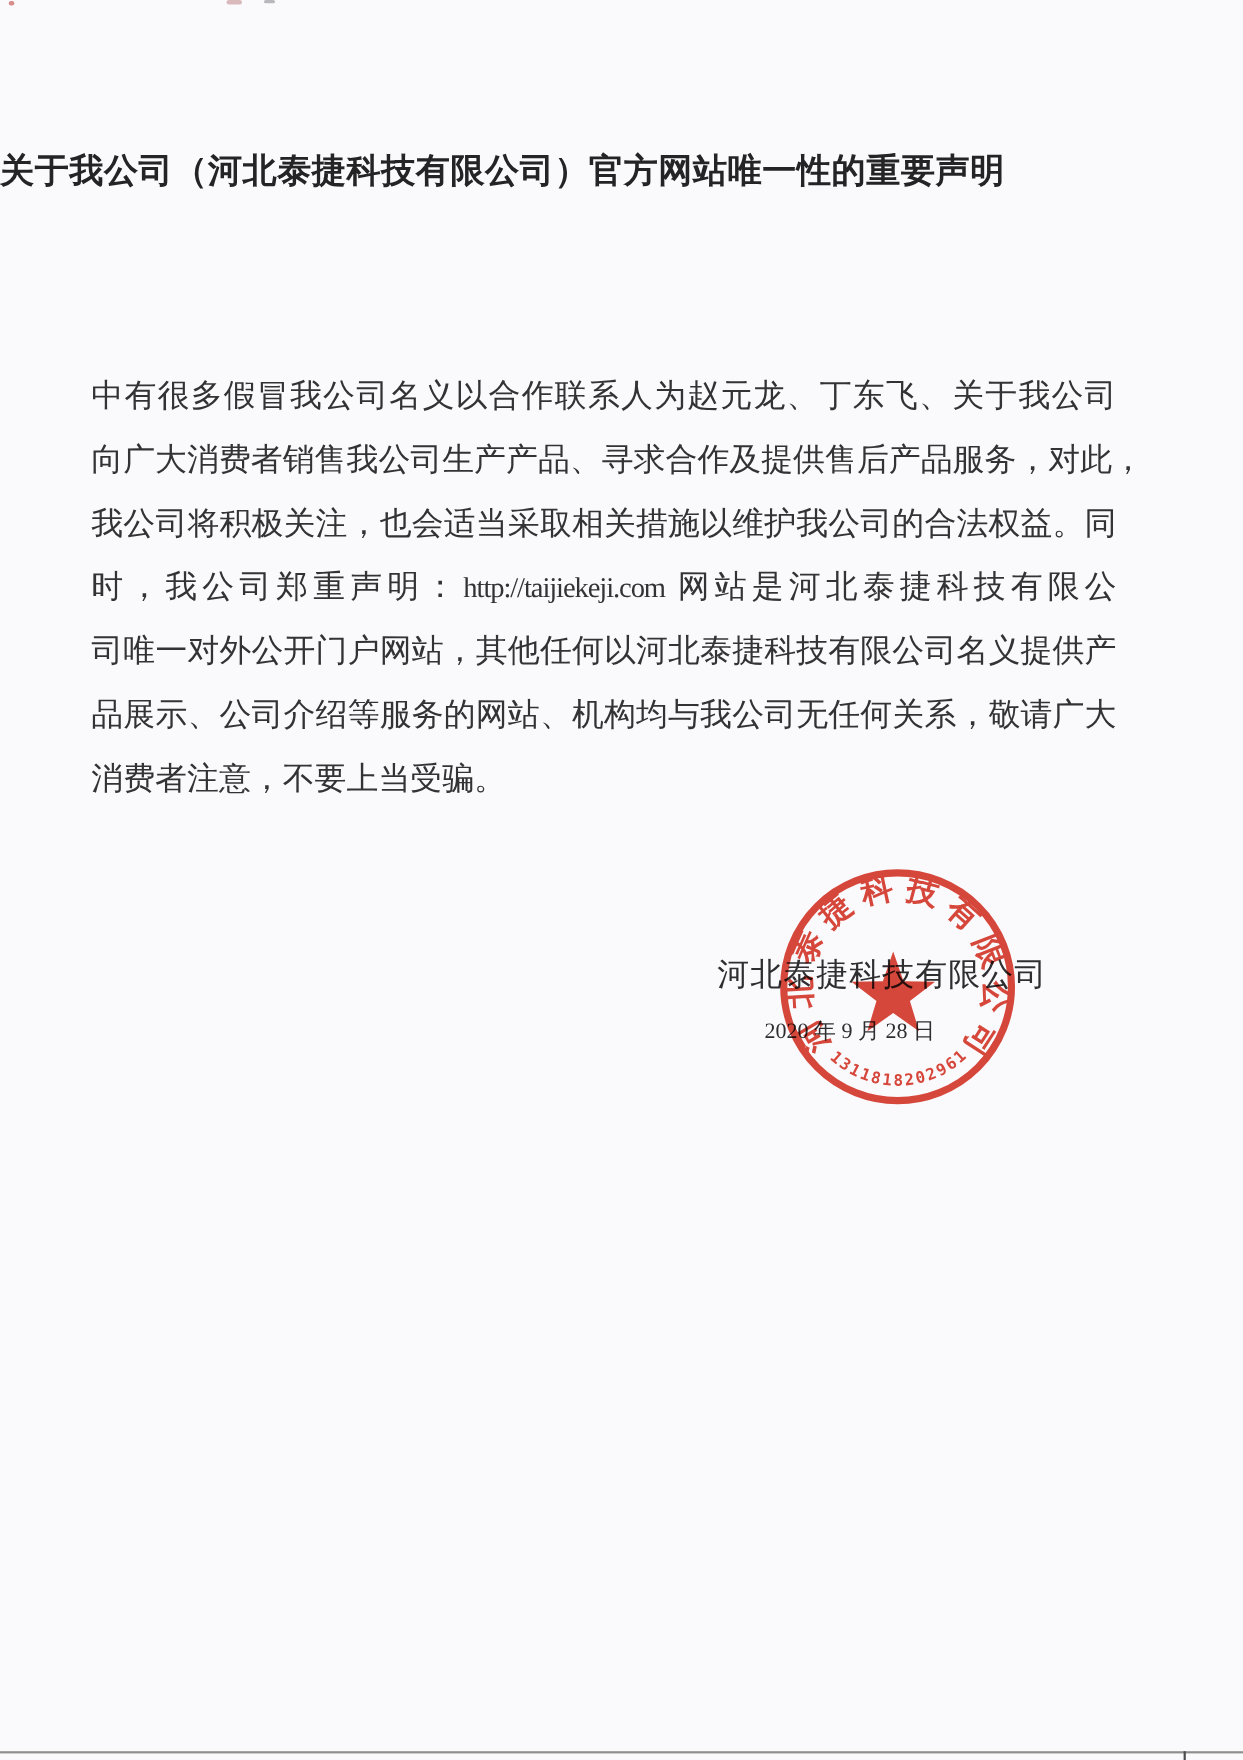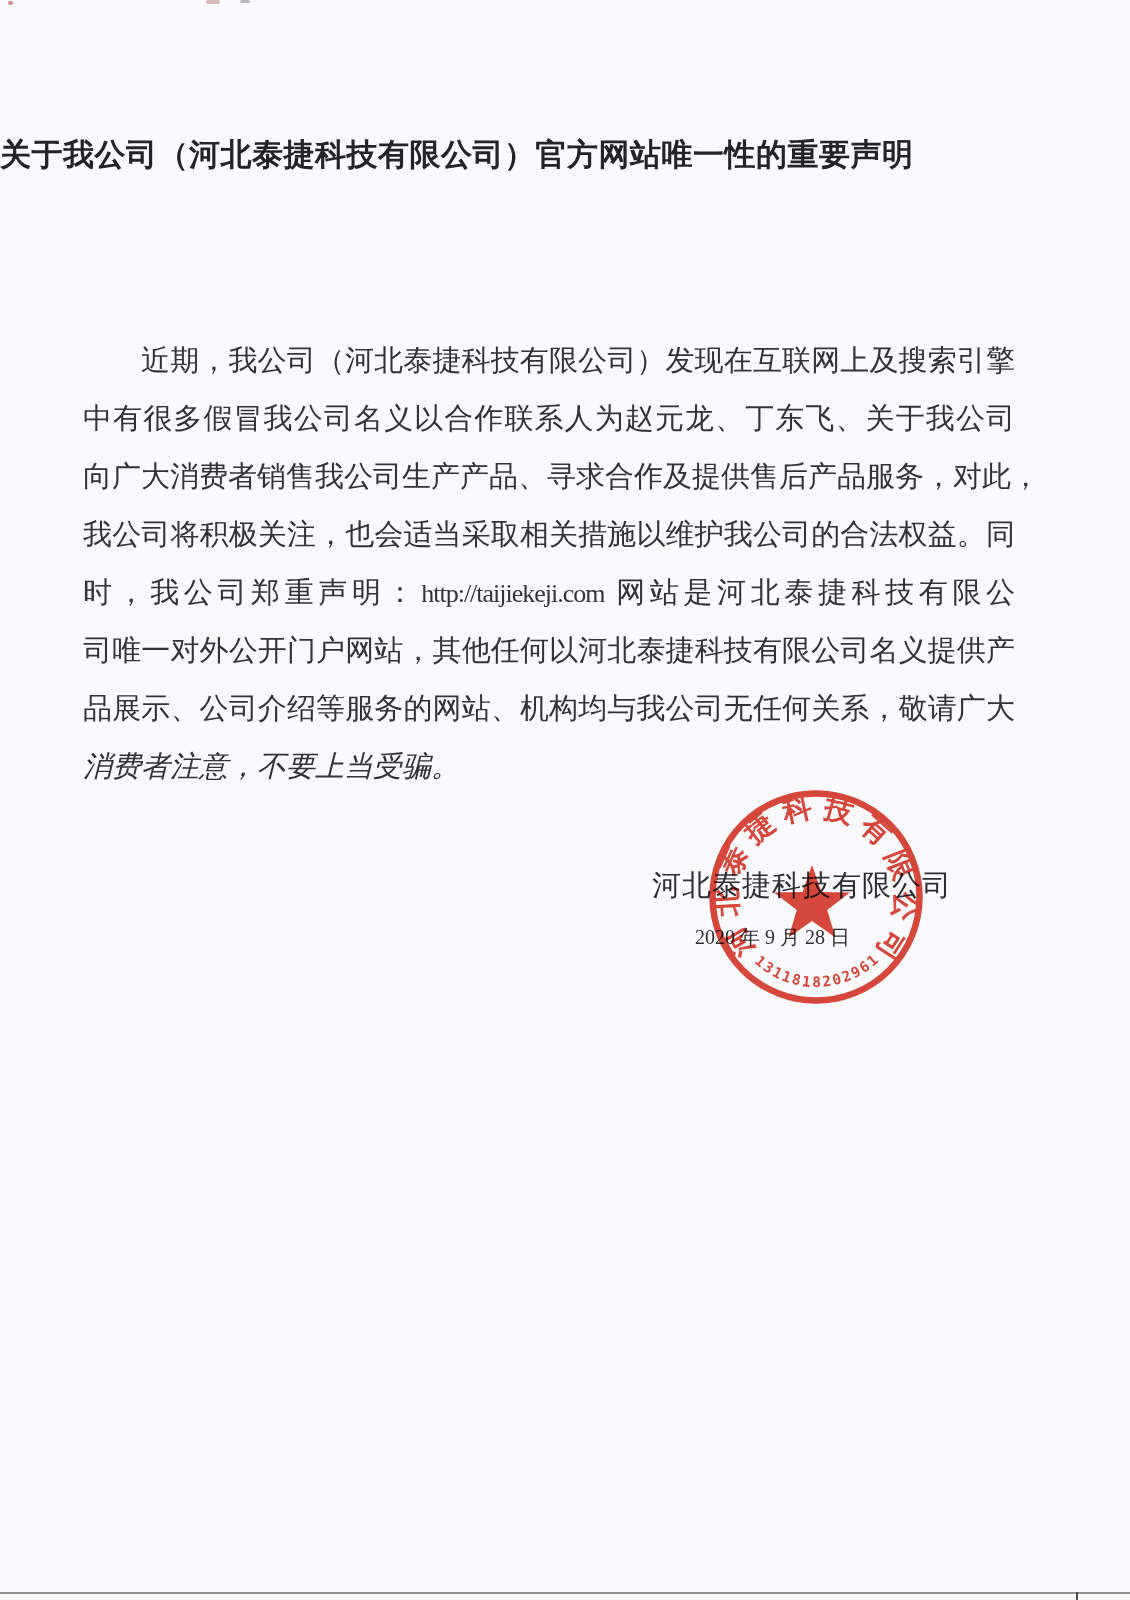--- a/index.html
+++ b/index.html
@@ -28,21 +28,21 @@
     color:#333336;
   }
   .body-line {
     height:58px;
     line-height:58px;
     text-align:justify;
     text-align-last:justify;
     white-space:nowrap;
   }
   .body-line.first { text-indent:58px; }
-  .body-line.last  { text-align-last:left;font-style:italic; }
+  .body-line.last  { text-align-last:left; }
   .url-text {
     font-family:Liberation Serif, serif;
     font-size:26px;
     letter-spacing:-1px;
     margin:0 7px 0 2px;
   }
   .signature {
     position:absolute;
     left:652px; top:866px;
     font-size:29px;
@@ -87,21 +87,20 @@
 
 <div class="page">
 
   <div class="speck speck-red-corner"></div>
   <div class="speck speck-top-1"></div>
   <div class="speck speck-top-2"></div>
 
   <div class="doc-title">关于我公司（河北泰捷科技有限公司）官方网站唯一性的重要声明</div>
 
   <div class="body-para">
-    <div class="body-line first">近期，我公司（河北泰捷科技有限公司）发现在互联网上及搜索引擎</div>
     <div class="body-line">中有很多假冒我公司名义以合作联系人为赵元龙、丁东飞、关于我公司</div>
     <div class="body-line">向广大消费者销售我公司生产产品、寻求合作及提供售后产品服务，对此，</div>
     <div class="body-line">我公司将积极关注，也会适当采取相关措施以维护我公司的合法权益。同</div>
     <div class="body-line"><span>时，我公司郑重声明：</span><span class="url-text">http://taijiekeji.com</span><span>网站是河北泰捷科技有限公</span></div>
     <div class="body-line">司唯一对外公开门户网站，其他任何以河北泰捷科技有限公司名义提供产</div>
     <div class="body-line">品展示、公司介绍等服务的网站、机构均与我公司无任何关系，敬请广大</div>
     <div class="body-line last">消费者注意，不要上当受骗。</div>
   </div>
 
   <div class="signature">河北泰捷科技有限公司</div>

